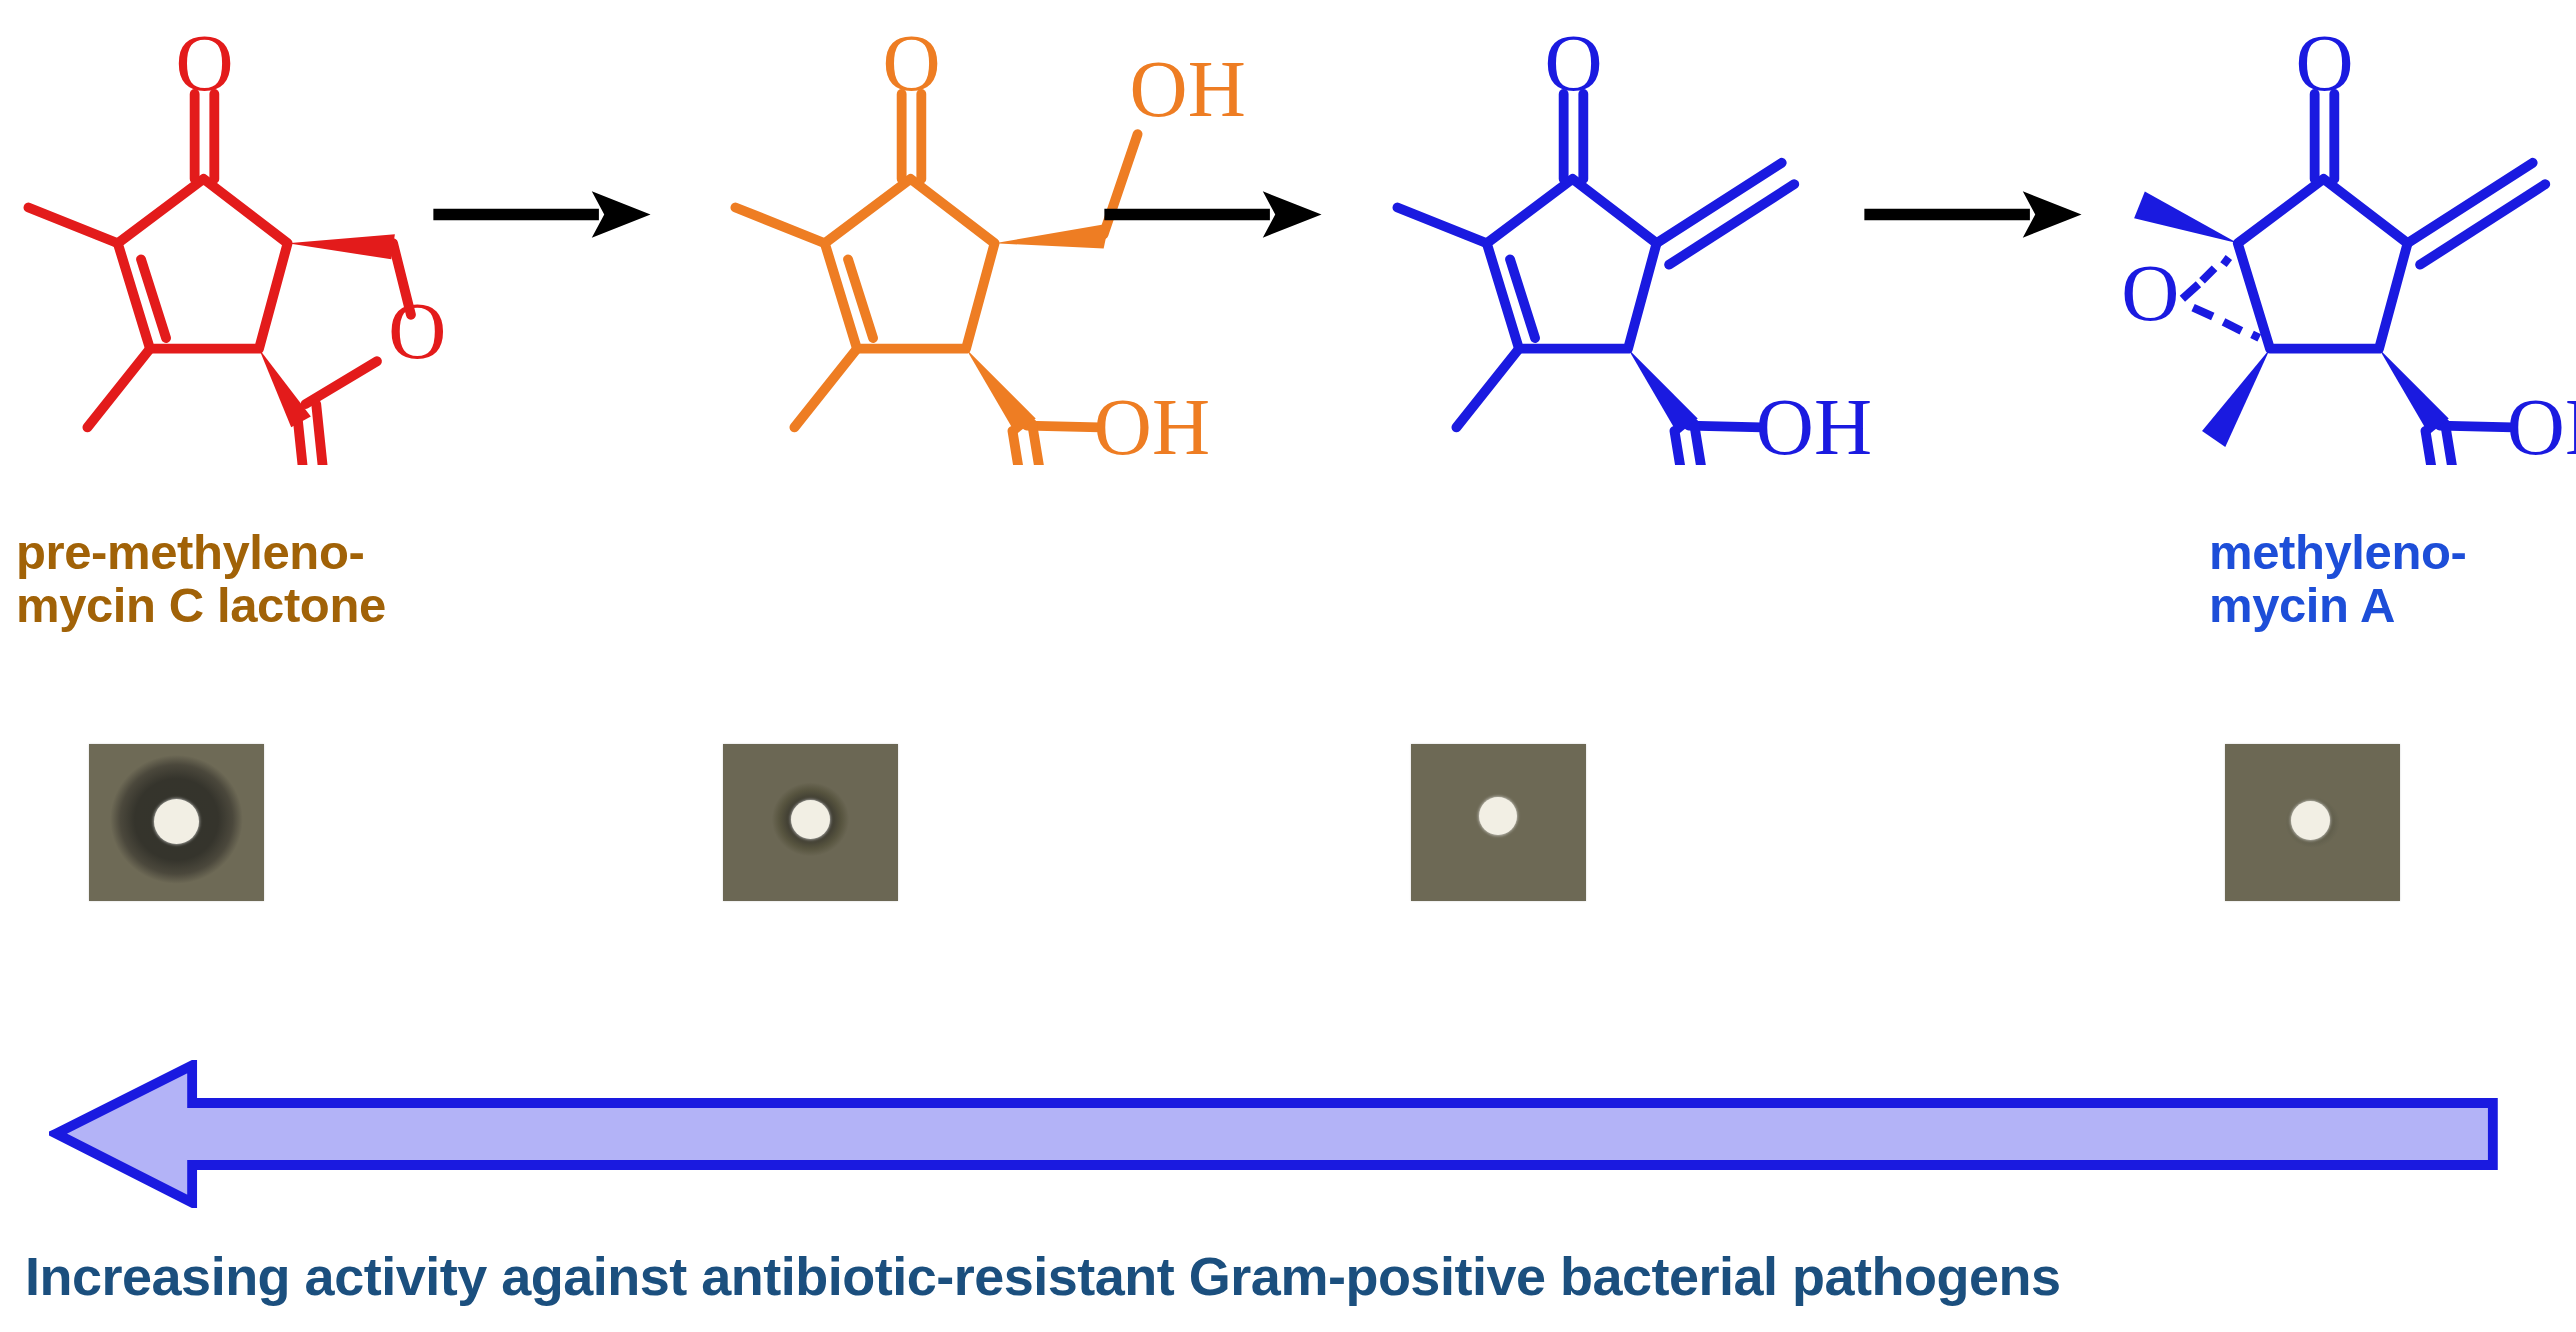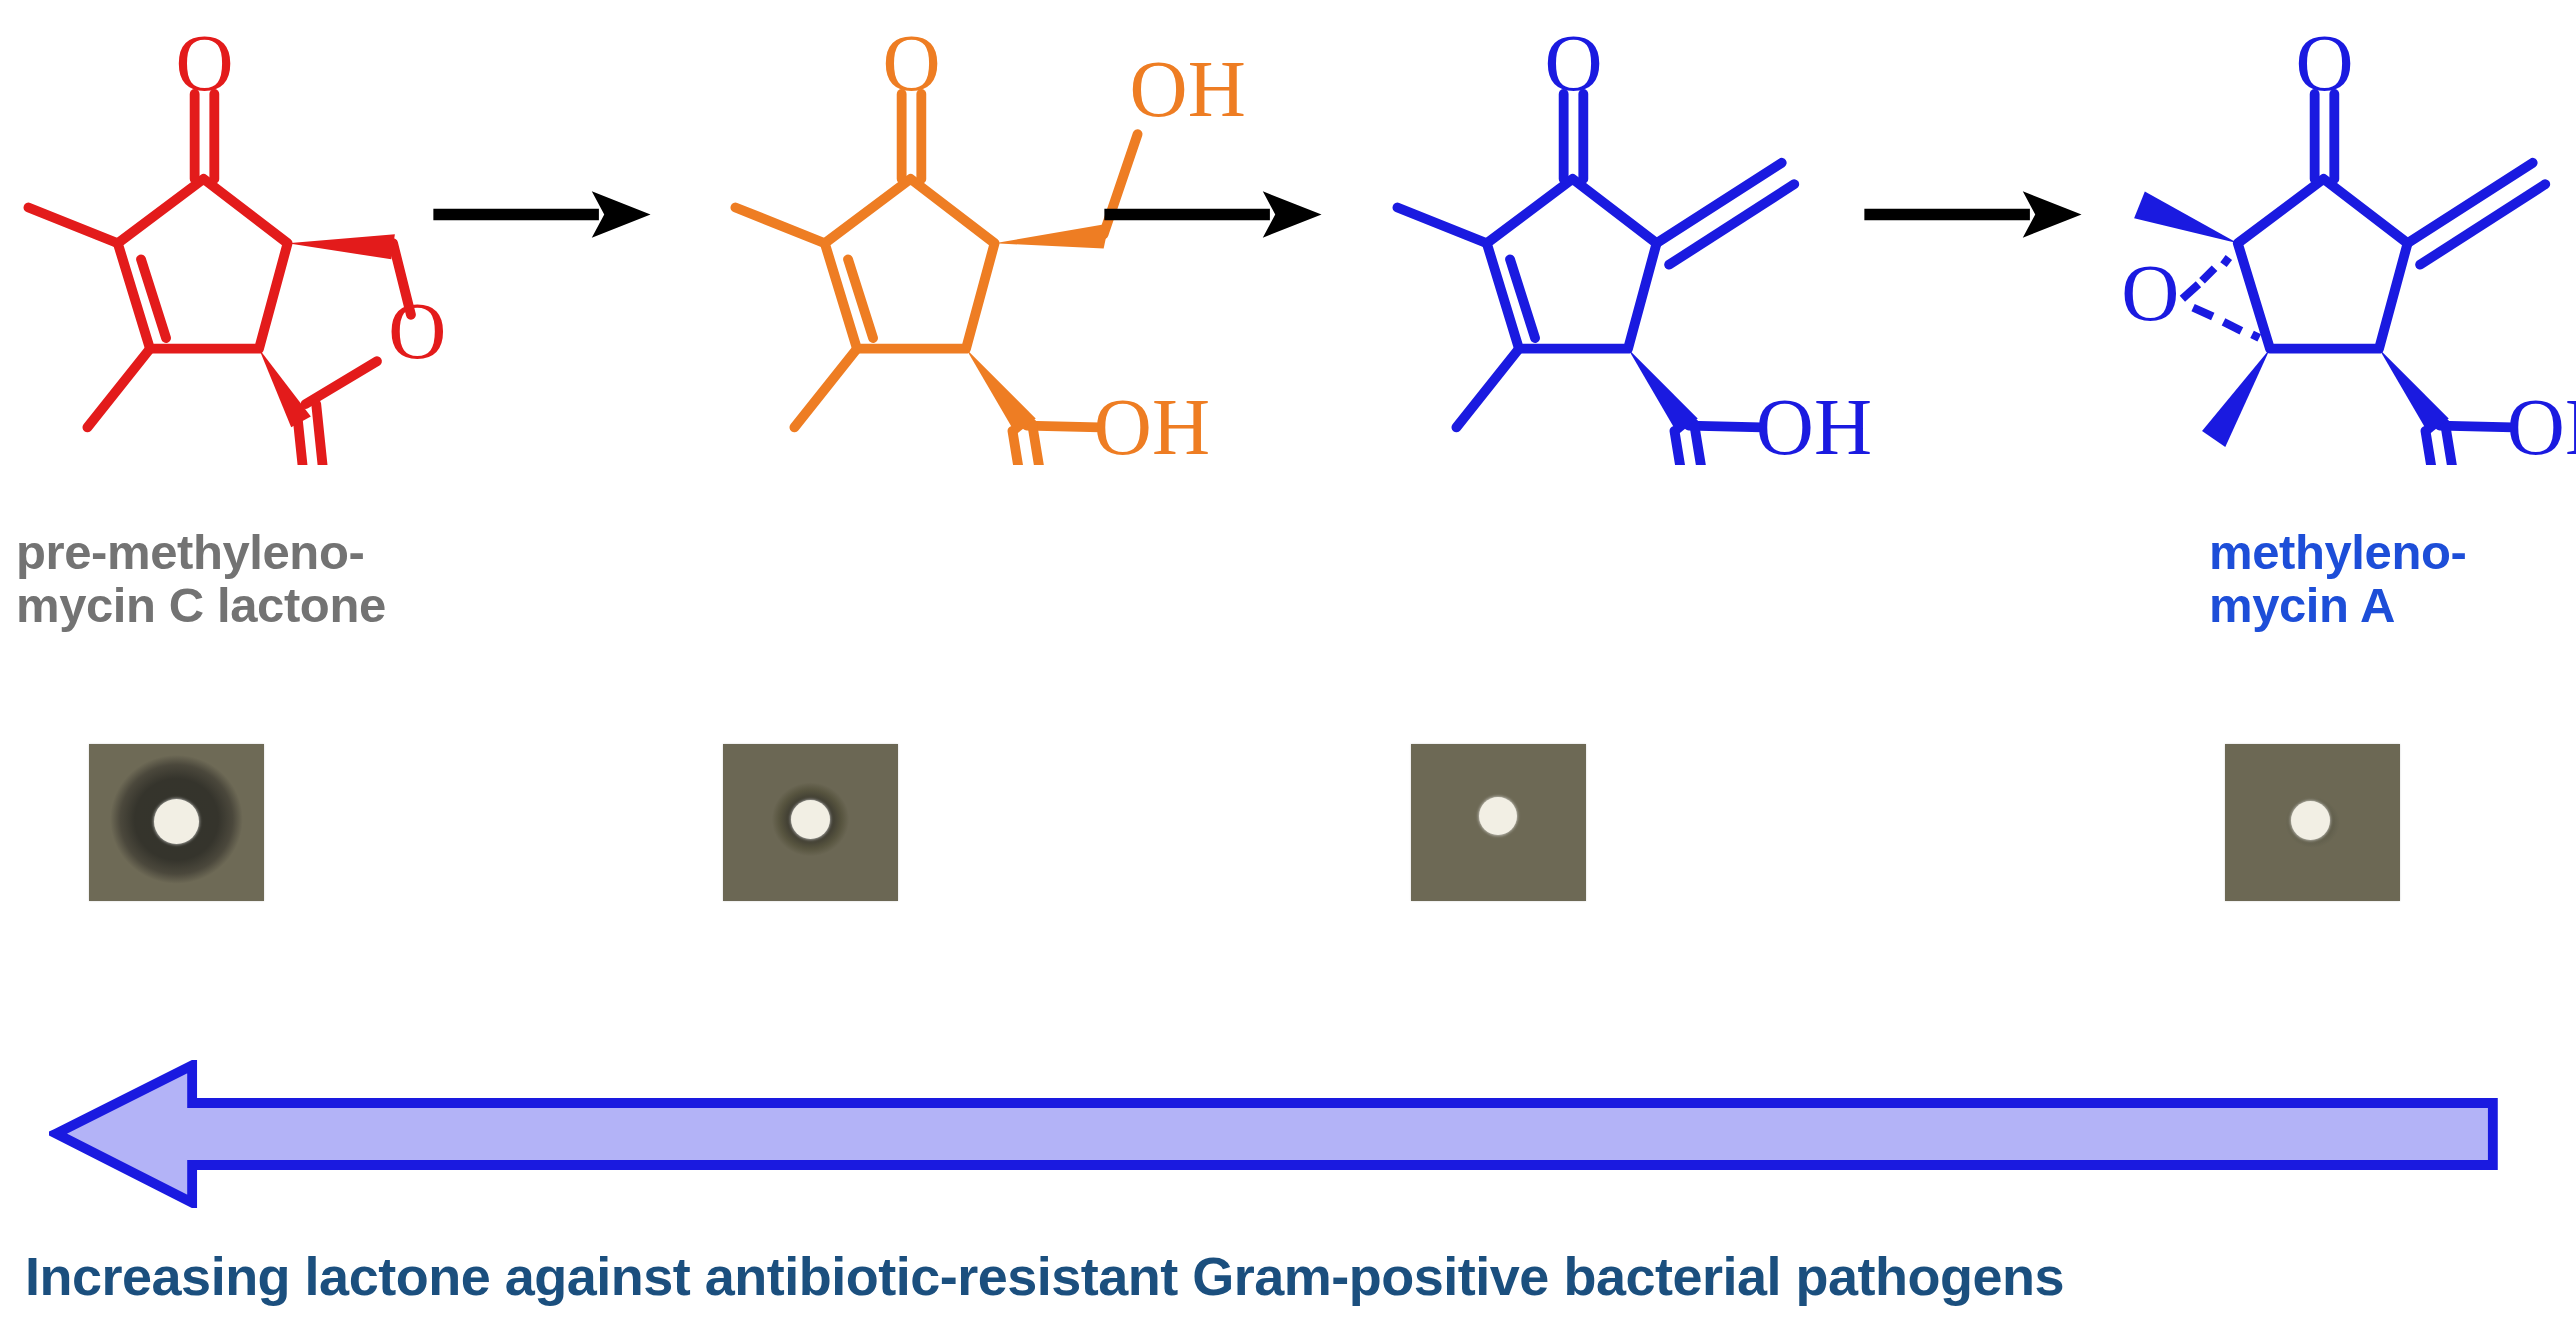--- a/index.html
+++ b/index.html
@@ -263,21 +263,21 @@
         </g>
         <text x="259" y="100" text-anchor="middle" font-family="'Liberation Serif', serif" font-size="90" fill="#1a1ae0">O</text>
         <text x="64" y="358" text-anchor="middle" font-family="'Liberation Serif', serif" font-size="90" fill="#1a1ae0">O</text>
         <text x="528" y="508" text-anchor="middle" font-family="'Liberation Serif', serif" font-size="90" fill="#1a1ae0">OH</text>
         <text x="400" y="620" text-anchor="middle" font-family="'Liberation Serif', serif" font-size="90" fill="#1a1ae0">O</text>
       </svg>
     </div>
 
   </div>
 
-  <div class="cmpd-label cmpd-label-left" style="color:#737373">pre-methyleno-
+  <div class="cmpd-label cmpd-label-left" style="color:#a16207">pre-methyleno-
 mycin C lactone</div>
 
   <div class="cmpd-label cmpd-label-right" style="color:#1d4ed8">methyleno-
 mycin A</div>
 
   <div class="plate plate-1">
     <div class="plate-inner" style="background:
            radial-gradient(ellipse 72px 70px at 50% 48%, #34342c 0%, #35342c 58%, #4b483c 78%, #6e6a56 92%),
            linear-gradient(150deg,#76725c 0%, #6a6654 55%, #5f5c4b 100%);"></div>
     <div class="plate-disk" style="left:65px; top:55px; width:45px; height:45px;"></div>
@@ -303,16 +303,16 @@
            linear-gradient(150deg,#737058 0%, #6b6754 55%, #615e4d 100%);"></div>
     <div class="plate-disk" style="left:66px; top:57px; width:39px; height:39px;"></div>
   </div>
 
   <div class="activity-arrow">
     <svg viewBox="0 0 2740 165" xmlns="http://www.w3.org/2000/svg" preserveAspectRatio="none">
       <path d="M 8 82 L 160 6 L 160 48 L 2732 48 L 2732 117 L 160 117 L 160 159 Z" fill="#b3b3f7" stroke="#1a1ae0" stroke-width="11" stroke-linejoin="miter"></path>
     </svg>
   </div>
 
-  <div class="caption" style="color:#1b4f7e">Increasing lactone against antibiotic-resistant Gram-positive bacterial pathogens</div>
+  <div class="caption" style="color:#1b4f7e">Increasing activity against antibiotic-resistant Gram-positive bacterial pathogens</div>
 
 </div>
 
 
 </body></html>

